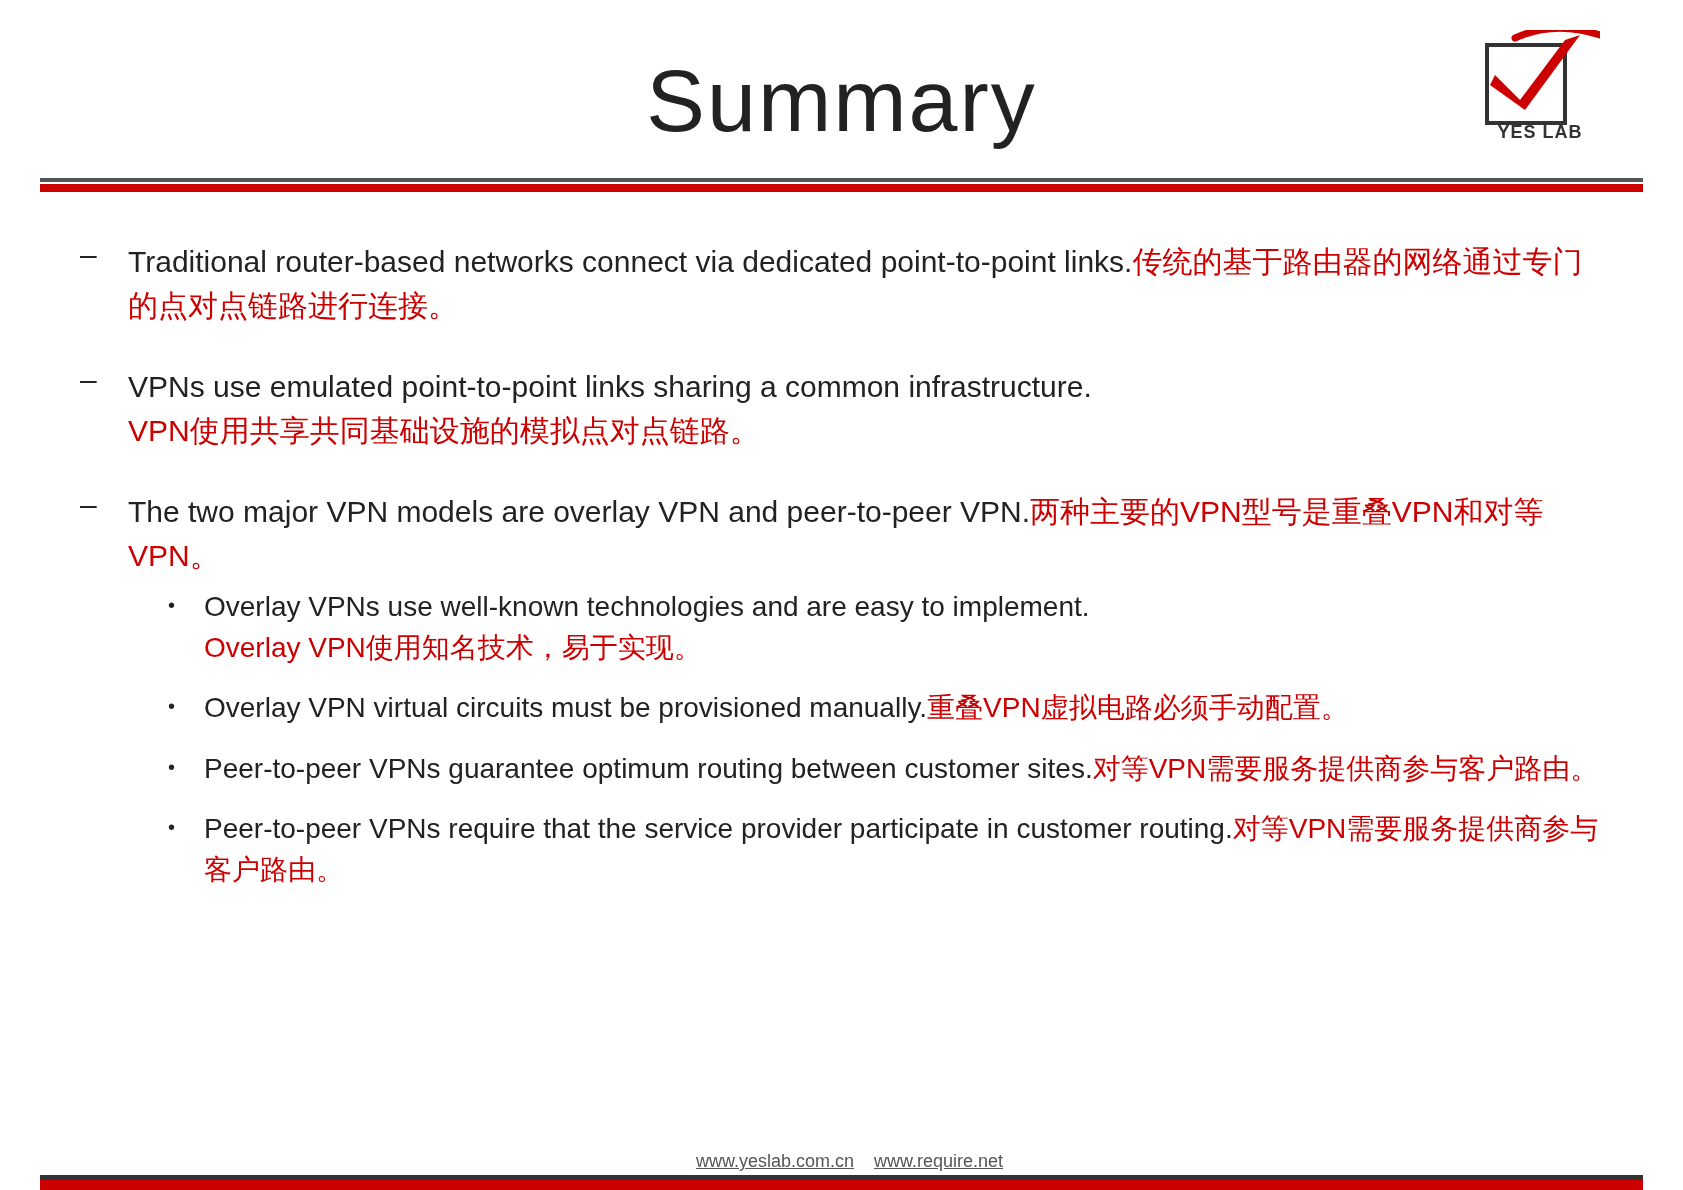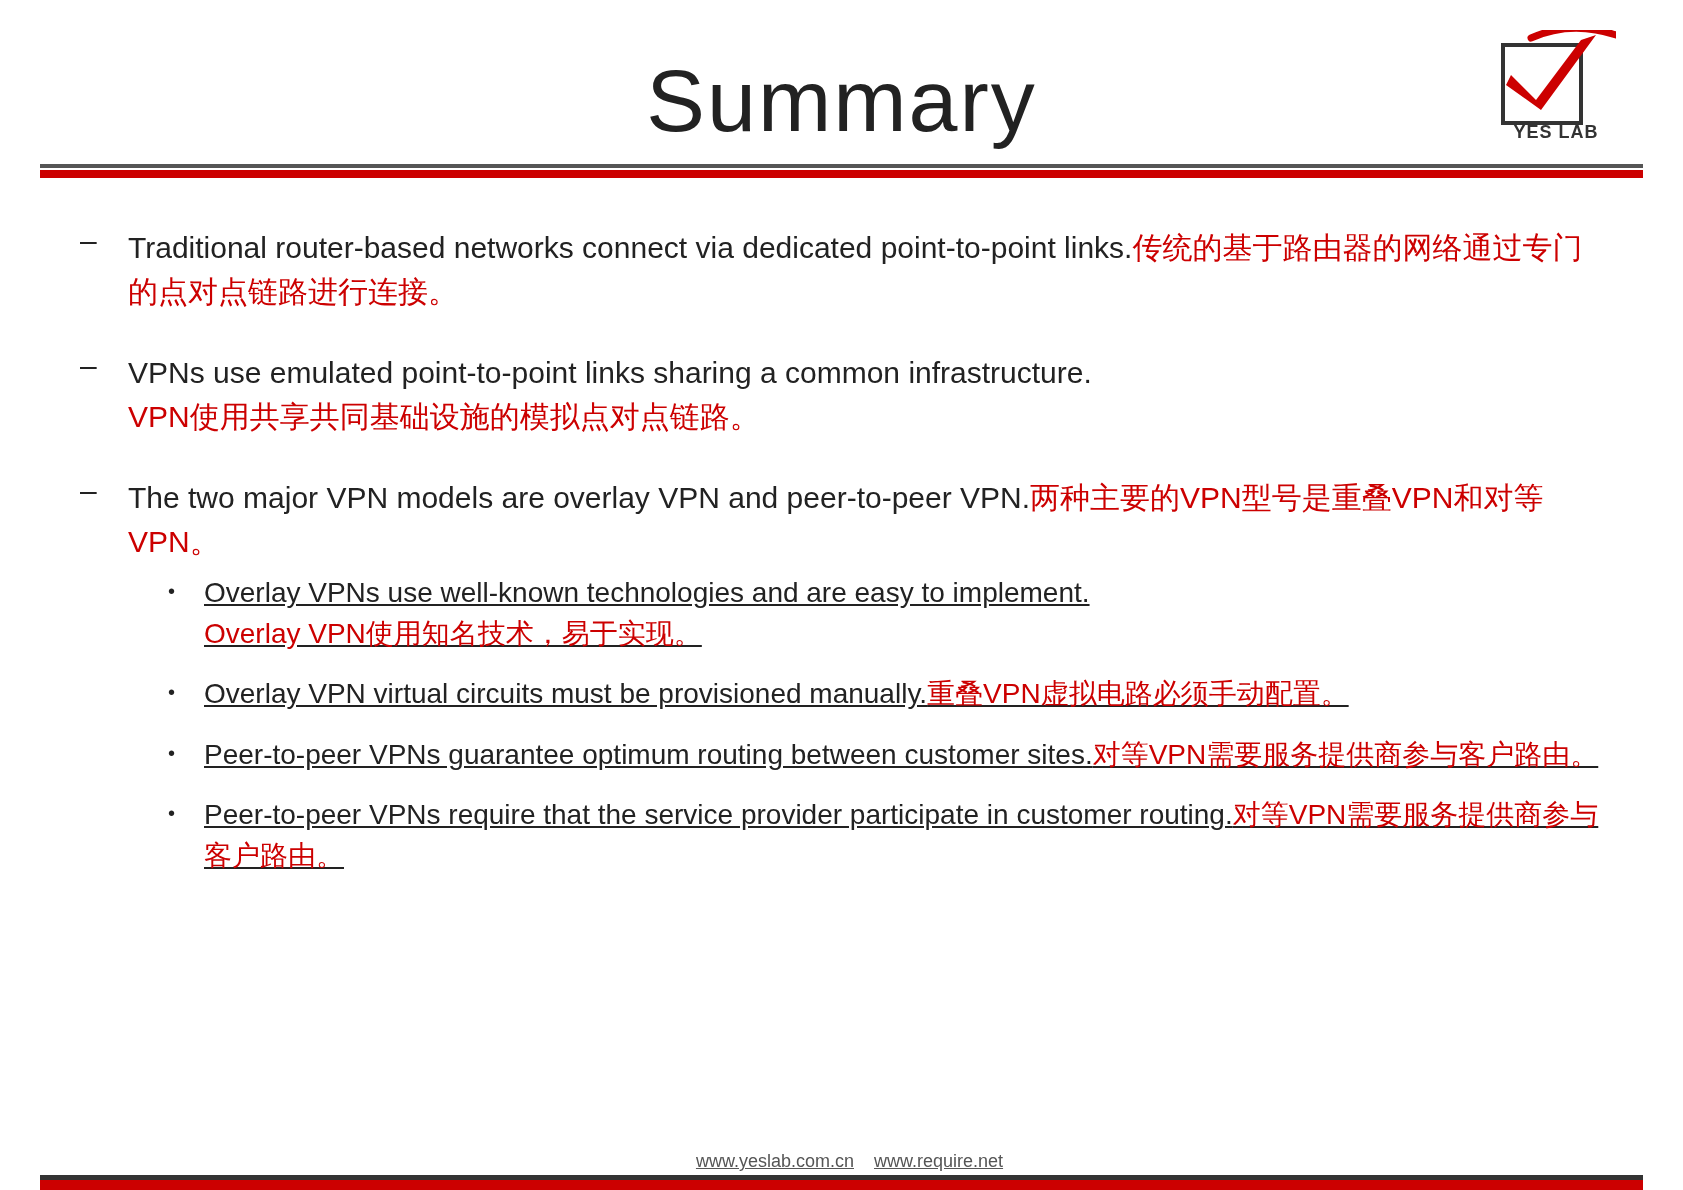--- a/index.html
+++ b/index.html
@@ -20,35 +20,35 @@
       position: relative;
       padding: 0;
     }
 
     
     .header {
       display: flex;
       align-items: flex-start;
       justify-content: center;
       padding-top: 50px;
-      padding-bottom: 12px;
+      padding-bottom: 26px;
       position: relative;
     }
 
     .title {
       font-size: 88px;
       font-weight: 300;
       color: #222222;
       letter-spacing: 2px;
       font-family: 'Segoe UI', Arial, sans-serif;
     }
 
     .logo {
       position: absolute;
-      right: 72px;
+      right: 88px;
       top: 30px;
       display: flex;
       flex-direction: column;
       align-items: center;
     }
 
     .logo-graphic {
       position: relative;
       width: 110px;
       height: 90px;
@@ -132,21 +132,20 @@
     .sub-dot {
       min-width: 28px;
       font-size: 20px;
       color: #222;
       margin-right: 8px;
       margin-top: 4px;
     }
 
     .sub-text {
       flex: 1;
-      text-decoration: underline;
     }
 
     
     .footer {
       position: absolute;
       bottom: 18px;
       left: 16px;
       right: 0;
       display: flex;
       justify-content: center;

